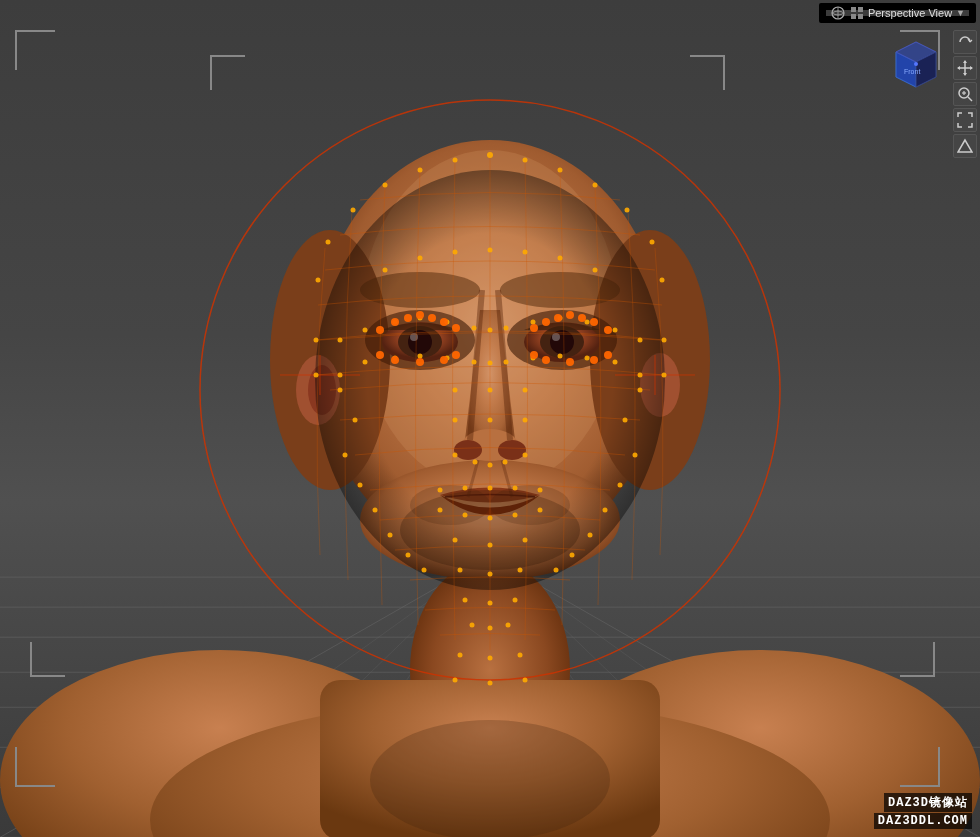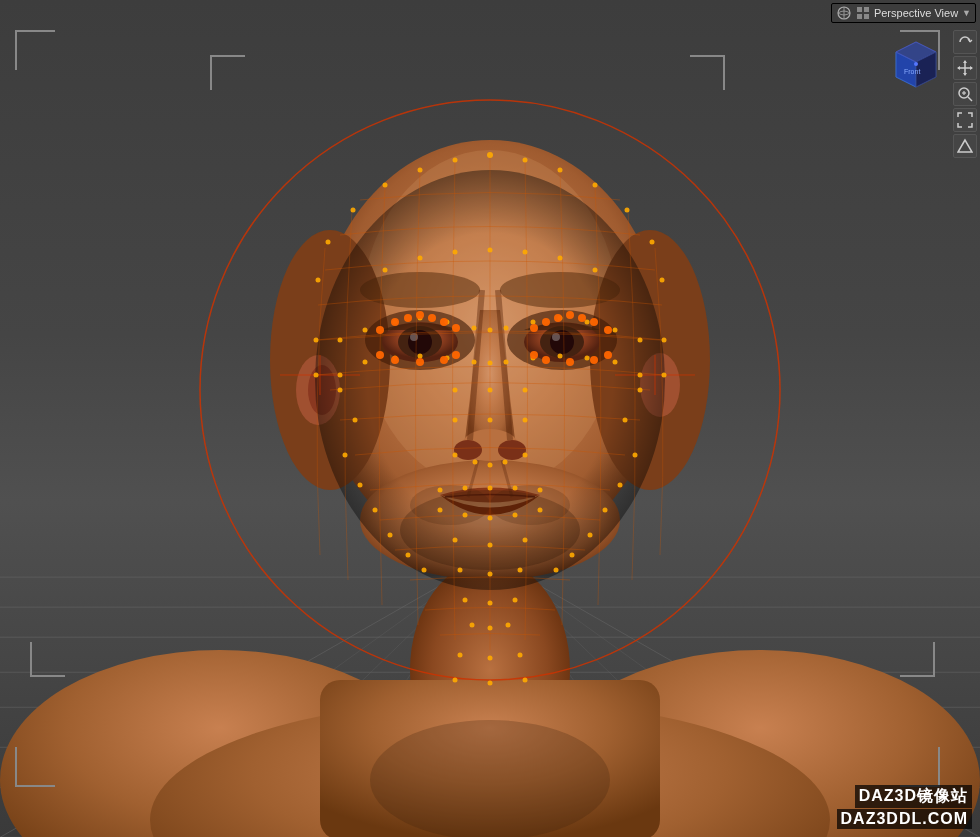--- a/index.html
+++ b/index.html
@@ -62,21 +62,21 @@
       padding: 0 4px;
       background: transparent;
       z-index: 100;
     }
 
     .view-selector {
       display: flex;
       align-items: center;
       gap: 4px;
       background: rgba(60,60,60,0.85);
-      border: 1px solid #000000;
+      border: 7px solid #000000;
       border-radius: 2px;
       padding: 1px 4px;
       height: 20px;
     }
 
     .view-label {
       color: #ddd;
       font-size: 11px;
     }
 
@@ -131,24 +131,25 @@
       z-index: 200;
       display: flex;
       flex-direction: column;
       align-items: flex-end;
       gap: 1px;
     }
 
     .watermark-line {
       background: rgba(0,0,0,0.7);
       color: #fff;
-      font-size: 16px;
+      font-size: 12px;
       font-weight: bold;
       padding: 1px 4px;
       letter-spacing: 1px;
+      font-family: Liberation Mono, monospace;
     }
 
     
     .corner-bracket {
       position: absolute;
       width: 40px;
       height: 40px;
       pointer-events: none;
       z-index: 50;
     }

